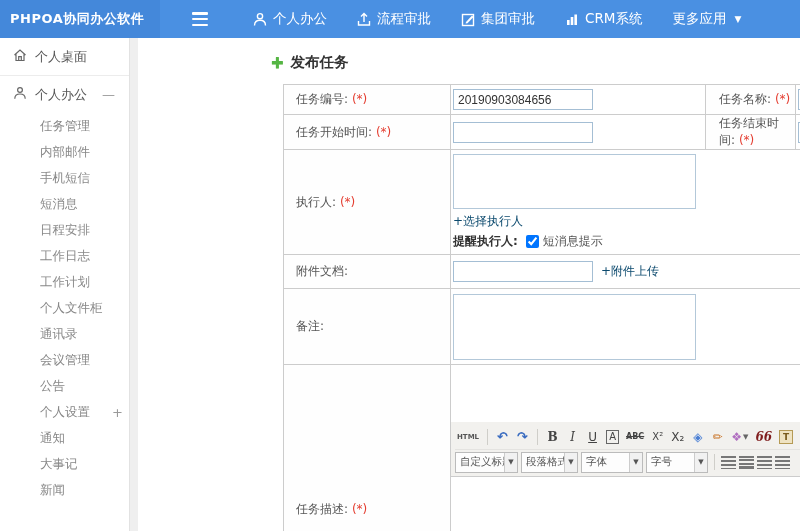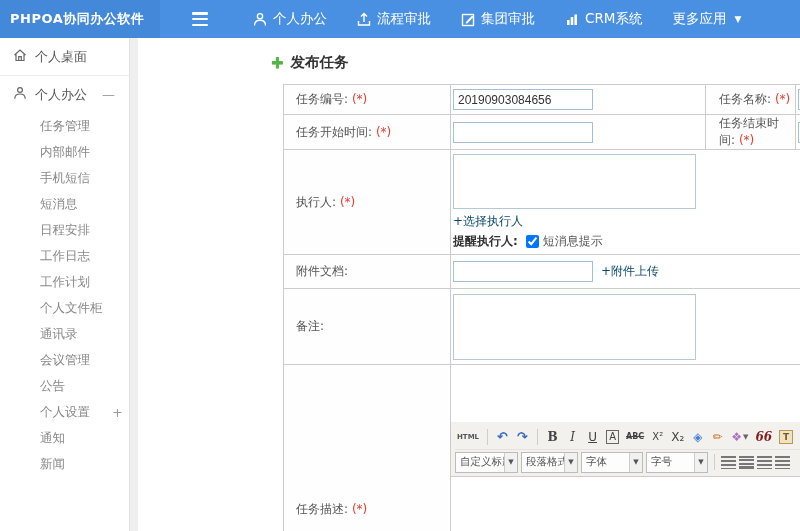--- a/index.html
+++ b/index.html
@@ -206,20 +206,23 @@
         <span>公告</span>
       </div>
     <div class="side-item lvl1">
       <span>个人设置</span>
       <span class="side-toggle plus">+</span>
     </div>
     <div class="side-item lvl1">
         <span>通知</span>
       </div>
     <div class="side-item lvl1">
+        <span>大事记</span>
+      </div>
+    <div class="side-item lvl1">
         <span>新闻</span>
       </div>
   </div>
 
   <div class="main">
     <div class="main-inner">
       <div class="page-title">
         <span class="plus-icon">✚</span>
         <span>发布任务</span>
       </div>

